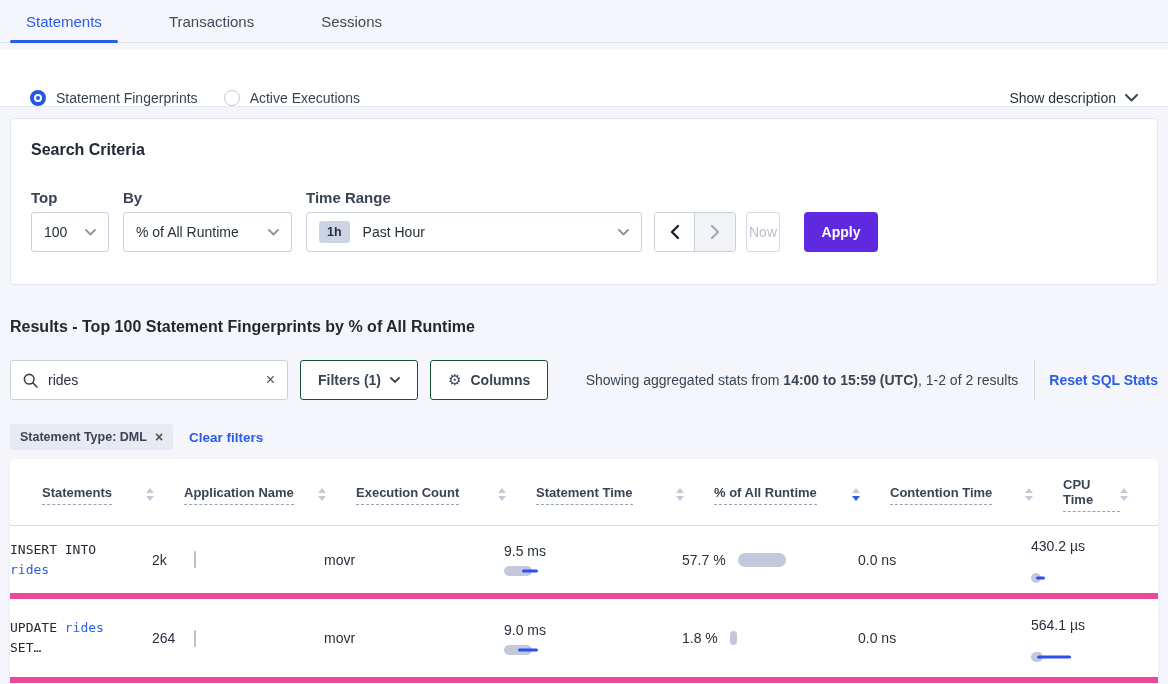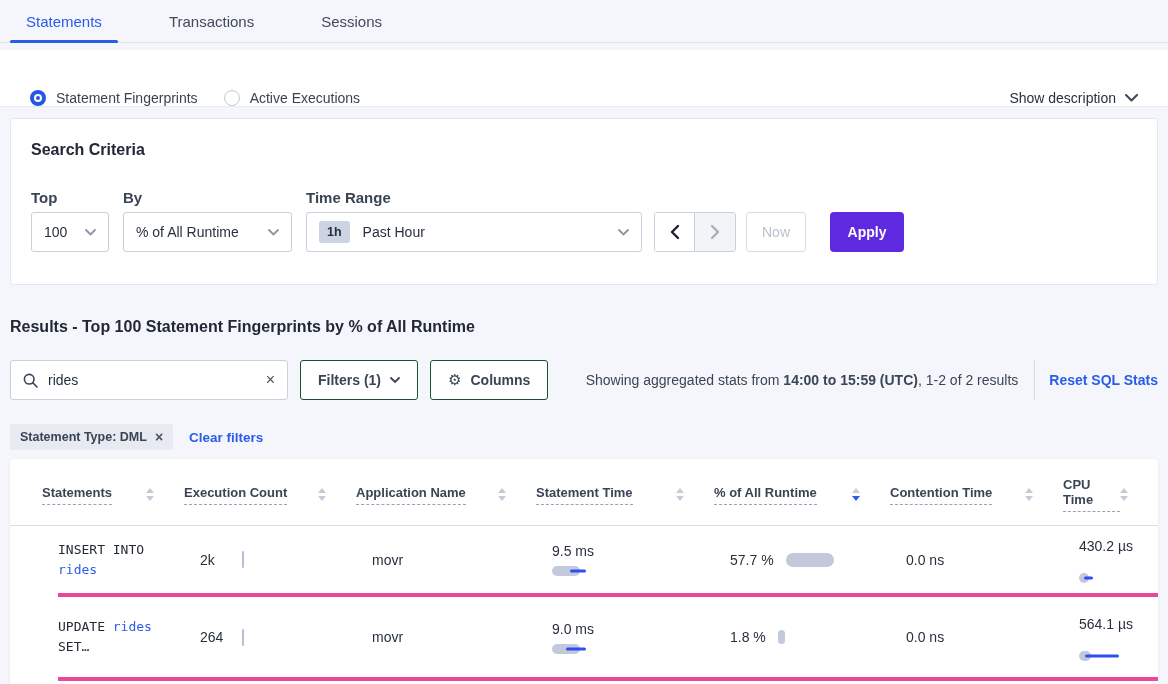--- a/index.html
+++ b/index.html
@@ -44,21 +44,21 @@
   .sel-by { width: 169px; margin-right: 14px; }
   .sel-range { width: 336px; margin-right: 12px; }
   .range-left { display: flex; align-items: center; }
   .range-badge { background: #ccd4e4; border-radius: 3px; padding: 4px 8px; font-size: 12.5px;
                  font-weight: bold; color: #27303e; margin-right: 13px; }
   .nav-btns { display: flex; height: 40px; border: 1px solid #c9cfdd; border-radius: 3px;
               overflow: hidden; margin-right: 10px; background:#fff; }
   .nav-btn { width: 40px; display: flex; align-items: center; justify-content: center; cursor: pointer; background:#fff; border:none; }
   .nav-btn.prev { border-right: 1px solid #c9cfdd; color: #1b212c; }
   .nav-btn.next { background: #f3f4f7; color: #a6aebf; }
-  .now-btn { width: 60px; height: 40px; background:#fff; border: 1px solid #d6dbe6; border-radius: 3px;
+  .now-btn { width: 34px; height: 40px; background:#fff; border: 1px solid #d6dbe6; border-radius: 3px;
              color: #b9c0cf; font-size: 14px; margin-right: 24px; cursor: pointer; font-family: inherit; }
   .apply-btn { width: 74px; height: 40px; background: #5f29e0; border: none; border-radius: 4px;
                color: #fff; font-size: 14px; font-weight: bold; cursor: pointer; font-family: inherit; }
   
   .results-heading { margin: 33px 10px 0; font-size: 16px; font-weight: bold; color: #212936; }
   .toolbar { margin: 24px 10px 0; display: flex; align-items: center; }
   .searchbox { width: 278px; height: 40px; background: #fff; border: 1px solid #c9cfdd; border-radius: 3px;
                display: flex; align-items: center; padding: 0 12px; margin-right: 12px; }
   .searchbox input { border: none; outline: none; flex: 1; font-size: 14px; color: #27303e;
                font-family: inherit; margin-left: 10px; min-width: 0; background: transparent; }
@@ -83,21 +83,21 @@
                 box-shadow: 0 1px 3px rgba(50,60,80,.08); padding-bottom: 14px; }
   .tgrid { display: grid; grid-template-columns: 142px 172px 180px 178px 176px 173px 1fr; padding-left: 32px; }
   .thead { padding-top: 18px; padding-bottom: 13px; border-bottom: 1px solid #d9dee8; }
   .th { display: flex; align-items: center; justify-content: space-between; padding-right: 30px; cursor: pointer; }
   .th-label { font-size: 13px; font-weight: bold; color: #394455; border-bottom: 1px dashed #9aa3b5; padding-bottom: 4px; }
   .sort { display: flex; flex-direction: column; gap: 3px; }
   .tri { width: 0; height: 0; border-left: 4px solid transparent; border-right: 4px solid transparent; }
   .tri-up { border-bottom: 5px solid #c3cada; }
   .tri-down { border-top: 5px solid #c3cada; }
   .tri.active.tri-down { border-top-color: #2a5ce8; }
-  .trow { border-bottom: 4px solid #ec4899; align-items: center; margin-left: 48px; }
+  .trow { border-bottom: 6px solid #ec4899; align-items: center; }
   .trow-0 { min-height: 65px; padding: 10px 0; }
   .trow-1 { min-height: 84px; padding: 12px 0; }
   .stmt-cell { font-family: "DejaVu Sans Mono", monospace; font-size: 13px; line-height: 20px; color: #242a35; }
   .sql-link { color: #2a5ce8; cursor: pointer; }
   .cellv { font-size: 14px; color: #27303e; }
   .exec-cell { display: flex; align-items: center; }
   .exec-cell .cellv { width: 42px; }
   .exec-tick { width: 2px; height: 17px; background: #b6c0d4; border-radius: 1px; }
   .metric-col { display: flex; flex-direction: column; gap: 7px; }
   .runtime-cell { display: flex; align-items: center; gap: 12px; }
@@ -249,28 +249,28 @@
 <div class="table-card">
   <div class="tgrid thead">
       <div class="th">
         <span class="th-label">Statements</span>
         <span class="sort">
           <span class="tri tri-up"></span>
           <span class="tri tri-down"></span>
         </span>
       </div>
       <div class="th">
+        <span class="th-label">Application Name</span>
+        <span class="sort">
+          <span class="tri tri-up"></span>
+          <span class="tri tri-down"></span>
+        </span>
+      </div>
+      <div class="th">
         <span class="th-label">Execution Count</span>
-        <span class="sort">
-          <span class="tri tri-up"></span>
-          <span class="tri tri-down"></span>
-        </span>
-      </div>
-      <div class="th">
-        <span class="th-label">Application Name</span>
         <span class="sort">
           <span class="tri tri-up"></span>
           <span class="tri tri-down"></span>
         </span>
       </div>
       <div class="th">
         <span class="th-label">Statement Time</span>
         <span class="sort">
           <span class="tri tri-up"></span>
           <span class="tri tri-down"></span>

